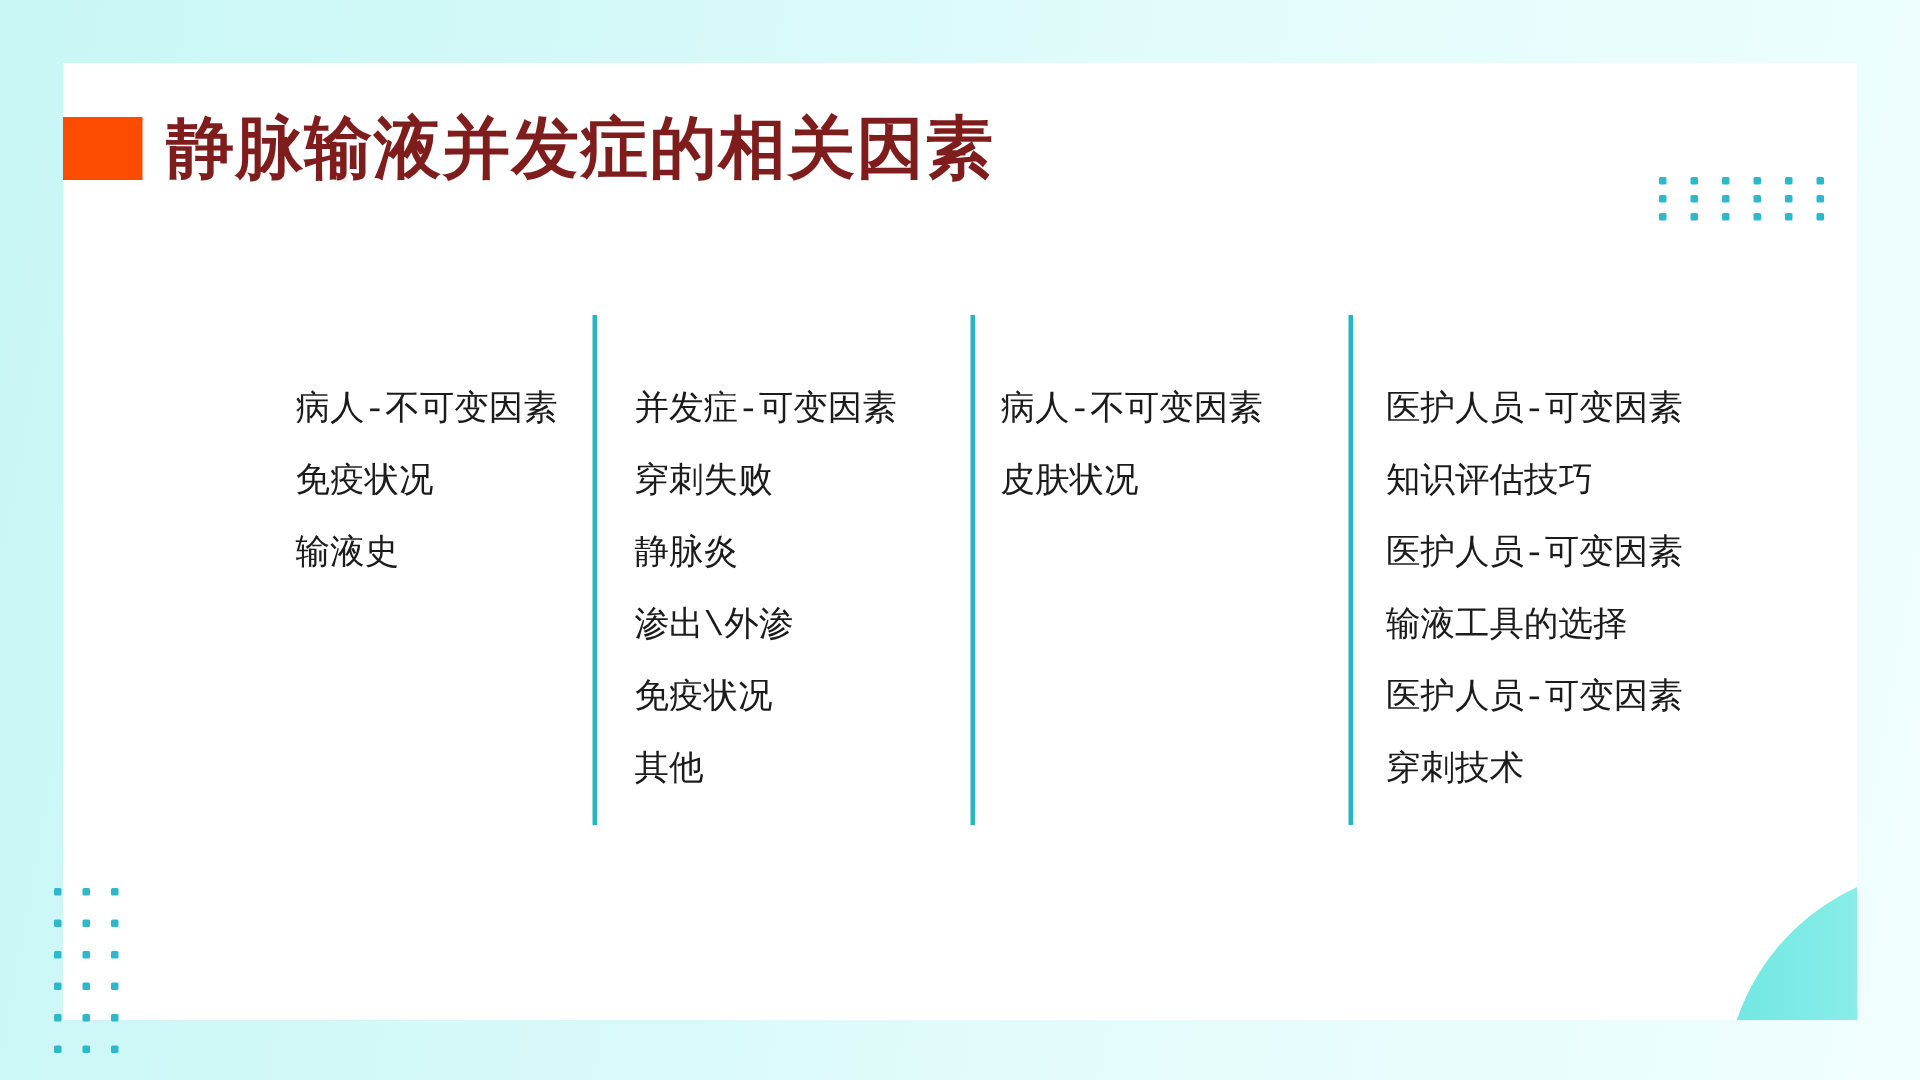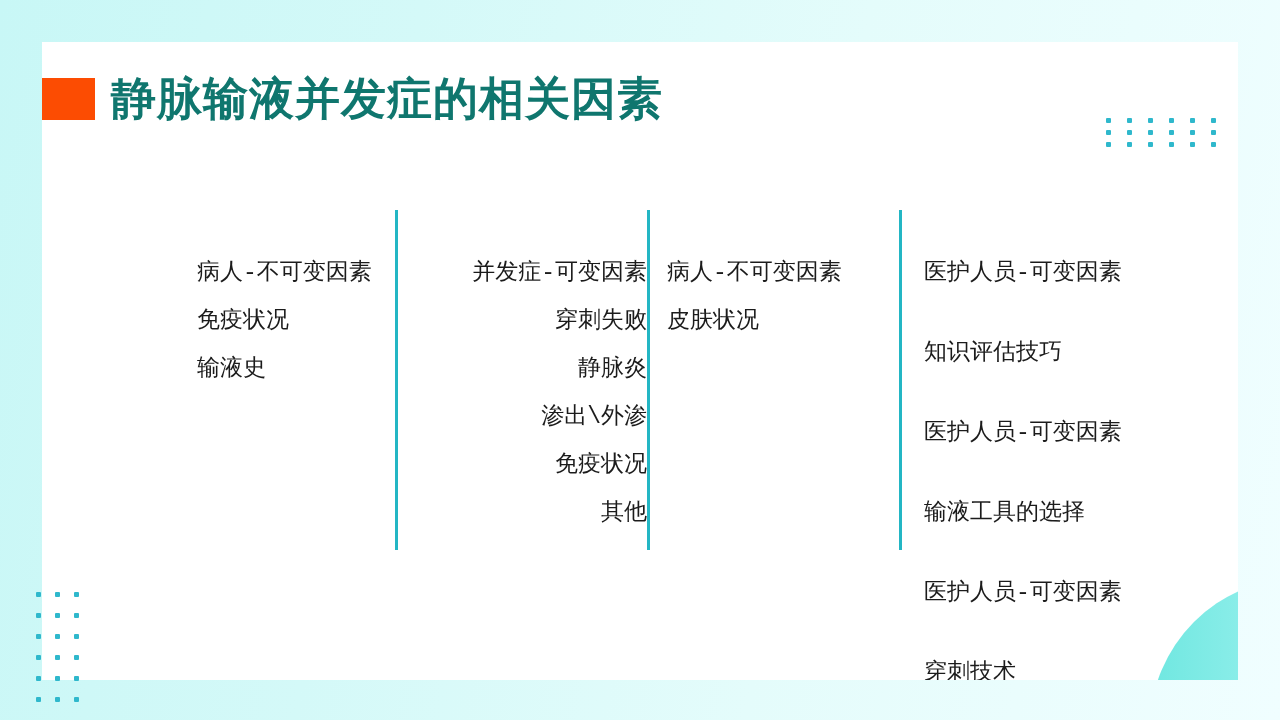--- a/index.html
+++ b/index.html
@@ -54,21 +54,21 @@
     height: 42px;
     background: #fc4c02;
   }
 
   #slide-title {
     position: absolute;
     left: 69px;
     top: 27px;
     font-size: 45px;
     font-weight: bold;
-    color: #0f766e;
+    color: #7f1d1d;
     letter-spacing: 1px;
     white-space: nowrap;
     line-height: 60px;
   }
 
   
   .dot-grid {
     position: absolute;
     display: grid;
     pointer-events: none;
@@ -103,23 +103,23 @@
     display: flex;
     font-family: Liberation Mono, monospace;
   }
   .column {
     position: relative;
     box-sizing: border-box;
     display: flex;
     flex-direction: column;
   }
   .column.c0 { width: 243px; padding-left: 45px; }
-  .column.c1 { width: 252px; padding-left: 25px; border-left: 3px solid #23b6c4; text-align: right; }
+  .column.c1 { width: 252px; padding-left: 25px; border-left: 3px solid #23b6c4; }
   .column.c2 { width: 252px; padding-left: 17px; border-left: 3px solid #23b6c4; }
-  .column.c3 { width: 263px; padding-left: 22px; border-left: 3px solid #23b6c4; gap: 32px; }
+  .column.c3 { width: 263px; padding-left: 22px; border-left: 3px solid #23b6c4; }
 
   .item {
     font-size: 23px;
     color: #1b1b1b;
     line-height: 48px;
     white-space: nowrap;
   }
   .column.c0 .item:first-child,
   .column.c1 .item:first-child,
   .column.c2 .item:first-child,

